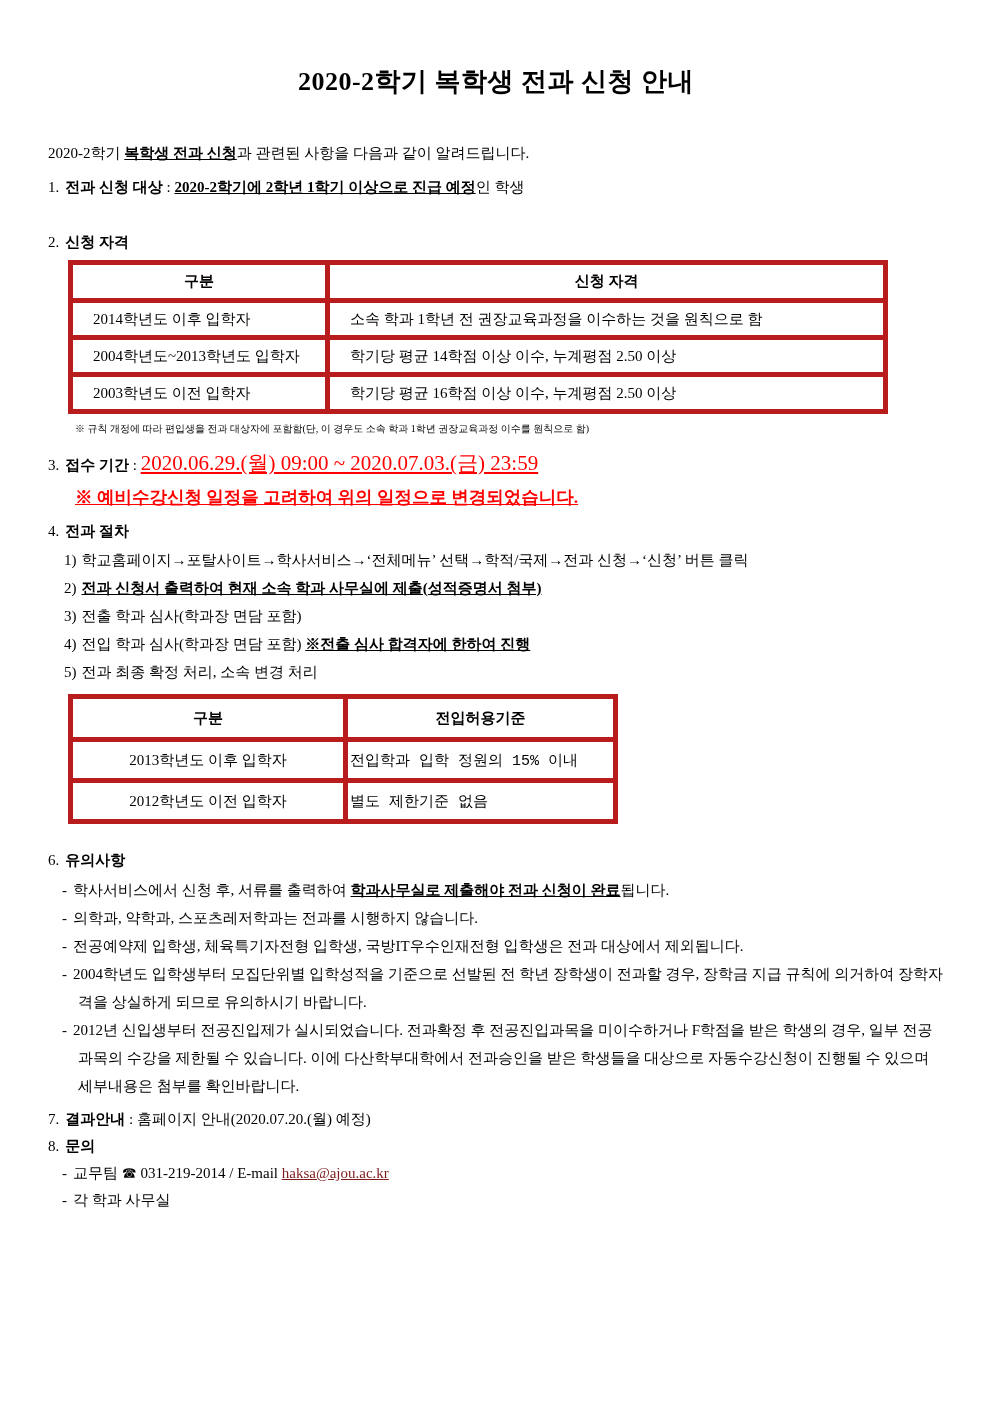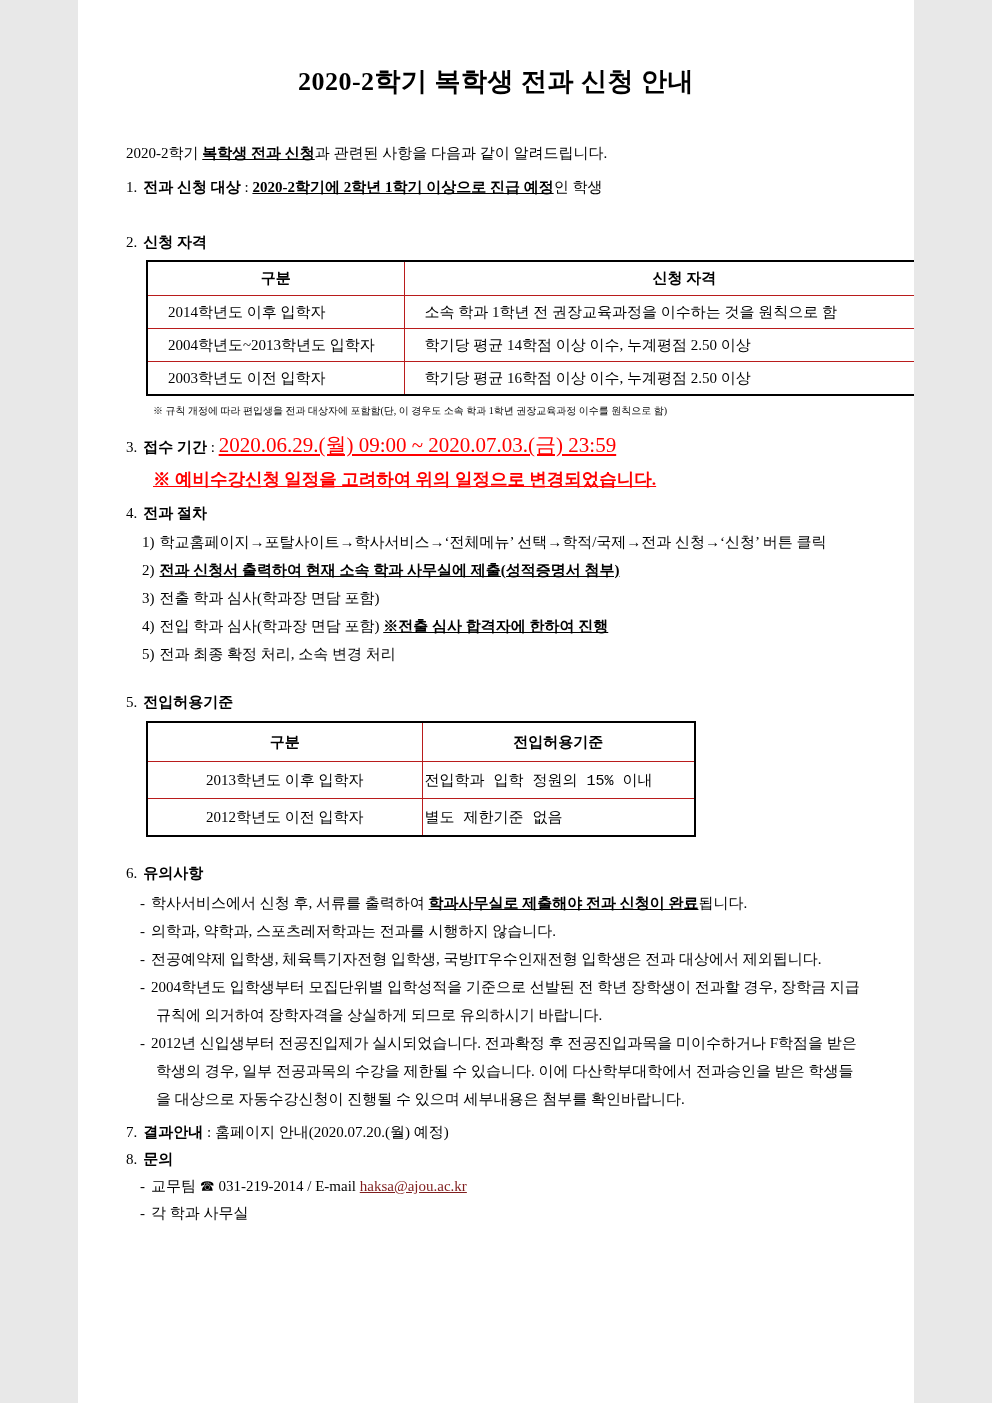--- a/index.html
+++ b/index.html
@@ -1,35 +1,35 @@
 <!DOCTYPE html>
 <html><head>
 <meta charset="utf-8">
 <style>
   html,body { margin:0; padding:0; background:#e8e8e8; }
   .page {
-    position:relative; width:836px; height:1403px; margin:0 auto;
+    position:relative; width:992px; height:1403px; margin:0 auto;
     background:#ffffff; box-sizing:border-box; padding:0 48px;
     overflow:hidden; color:#000;
     font-family:"Liberation Serif","DejaVu Serif",serif;
     font-size:15px;
   }
   .title { padding-top:64px; text-align:center; font-weight:bold; font-size:26px; letter-spacing:0.5px; }
   .intro { margin-top:44px; line-height:21px; }
   b, .b { font-weight:bold; }
   .bu { font-weight:bold; text-decoration:underline; }
   .line { line-height:21px; }
   .num { margin-right:6px; }
   .s1 { margin-top:13px; }
   .sec-head { line-height:21px; }
   .s2-head { margin-top:34px; }
 
   table { border-collapse:collapse; table-layout:fixed; }
   .tbl { border:2px solid #000; }
-  .tbl th, .tbl td { border:1px solid #b91c1c; font-size:15px; overflow:hidden; white-space:nowrap; }
+  .tbl th, .tbl td { border:5px solid #b91c1c; font-size:15px; overflow:hidden; white-space:nowrap; }
   .tbl th { font-weight:bold; text-align:center; }
   .tbl1 { margin:7px 0 0 20px; width:820px; }
   .tbl1 th { height:31px; }
   .tbl1 td { height:32px; padding:0 20px; }
   .tbl2 { margin:8px 0 0 20px; width:550px; }
   .tbl2 th { height:36px; }
   .tbl2 td { height:36px; }
   .tbl2 .c1 { text-align:center; padding:0 4px; }
   .tbl2 .c2 { padding:0 2px;font-family:Liberation Mono, monospace; }
 
@@ -121,23 +121,20 @@
       <span class="num">3)</span><span>전출 학과 심사(학과장 면담 포함)</span><span class="bu"></span><span></span>
     </div>
     <div class="step">
       <span class="num">4)</span><span>전입 학과 심사(학과장 면담 포함) </span><span class="bu">※전출 심사 합격자에 한하여 진행</span><span></span>
     </div>
     <div class="step">
       <span class="num">5)</span><span>전과 최종 확정 처리, 소속 변경 처리</span><span class="bu"></span><span></span>
     </div>
   </div>
 
-  <div class="sec-head s5-head">
-    <span class="num">5.</span><b>전입허용기준</b>
-  </div>
 
   <table class="tbl tbl2">
     <colgroup>
         <col style="width:275px">
         <col>
       </colgroup>
     <tbody>
         <tr>
       <th>구분</th>
       <th>전입허용기준</th>

